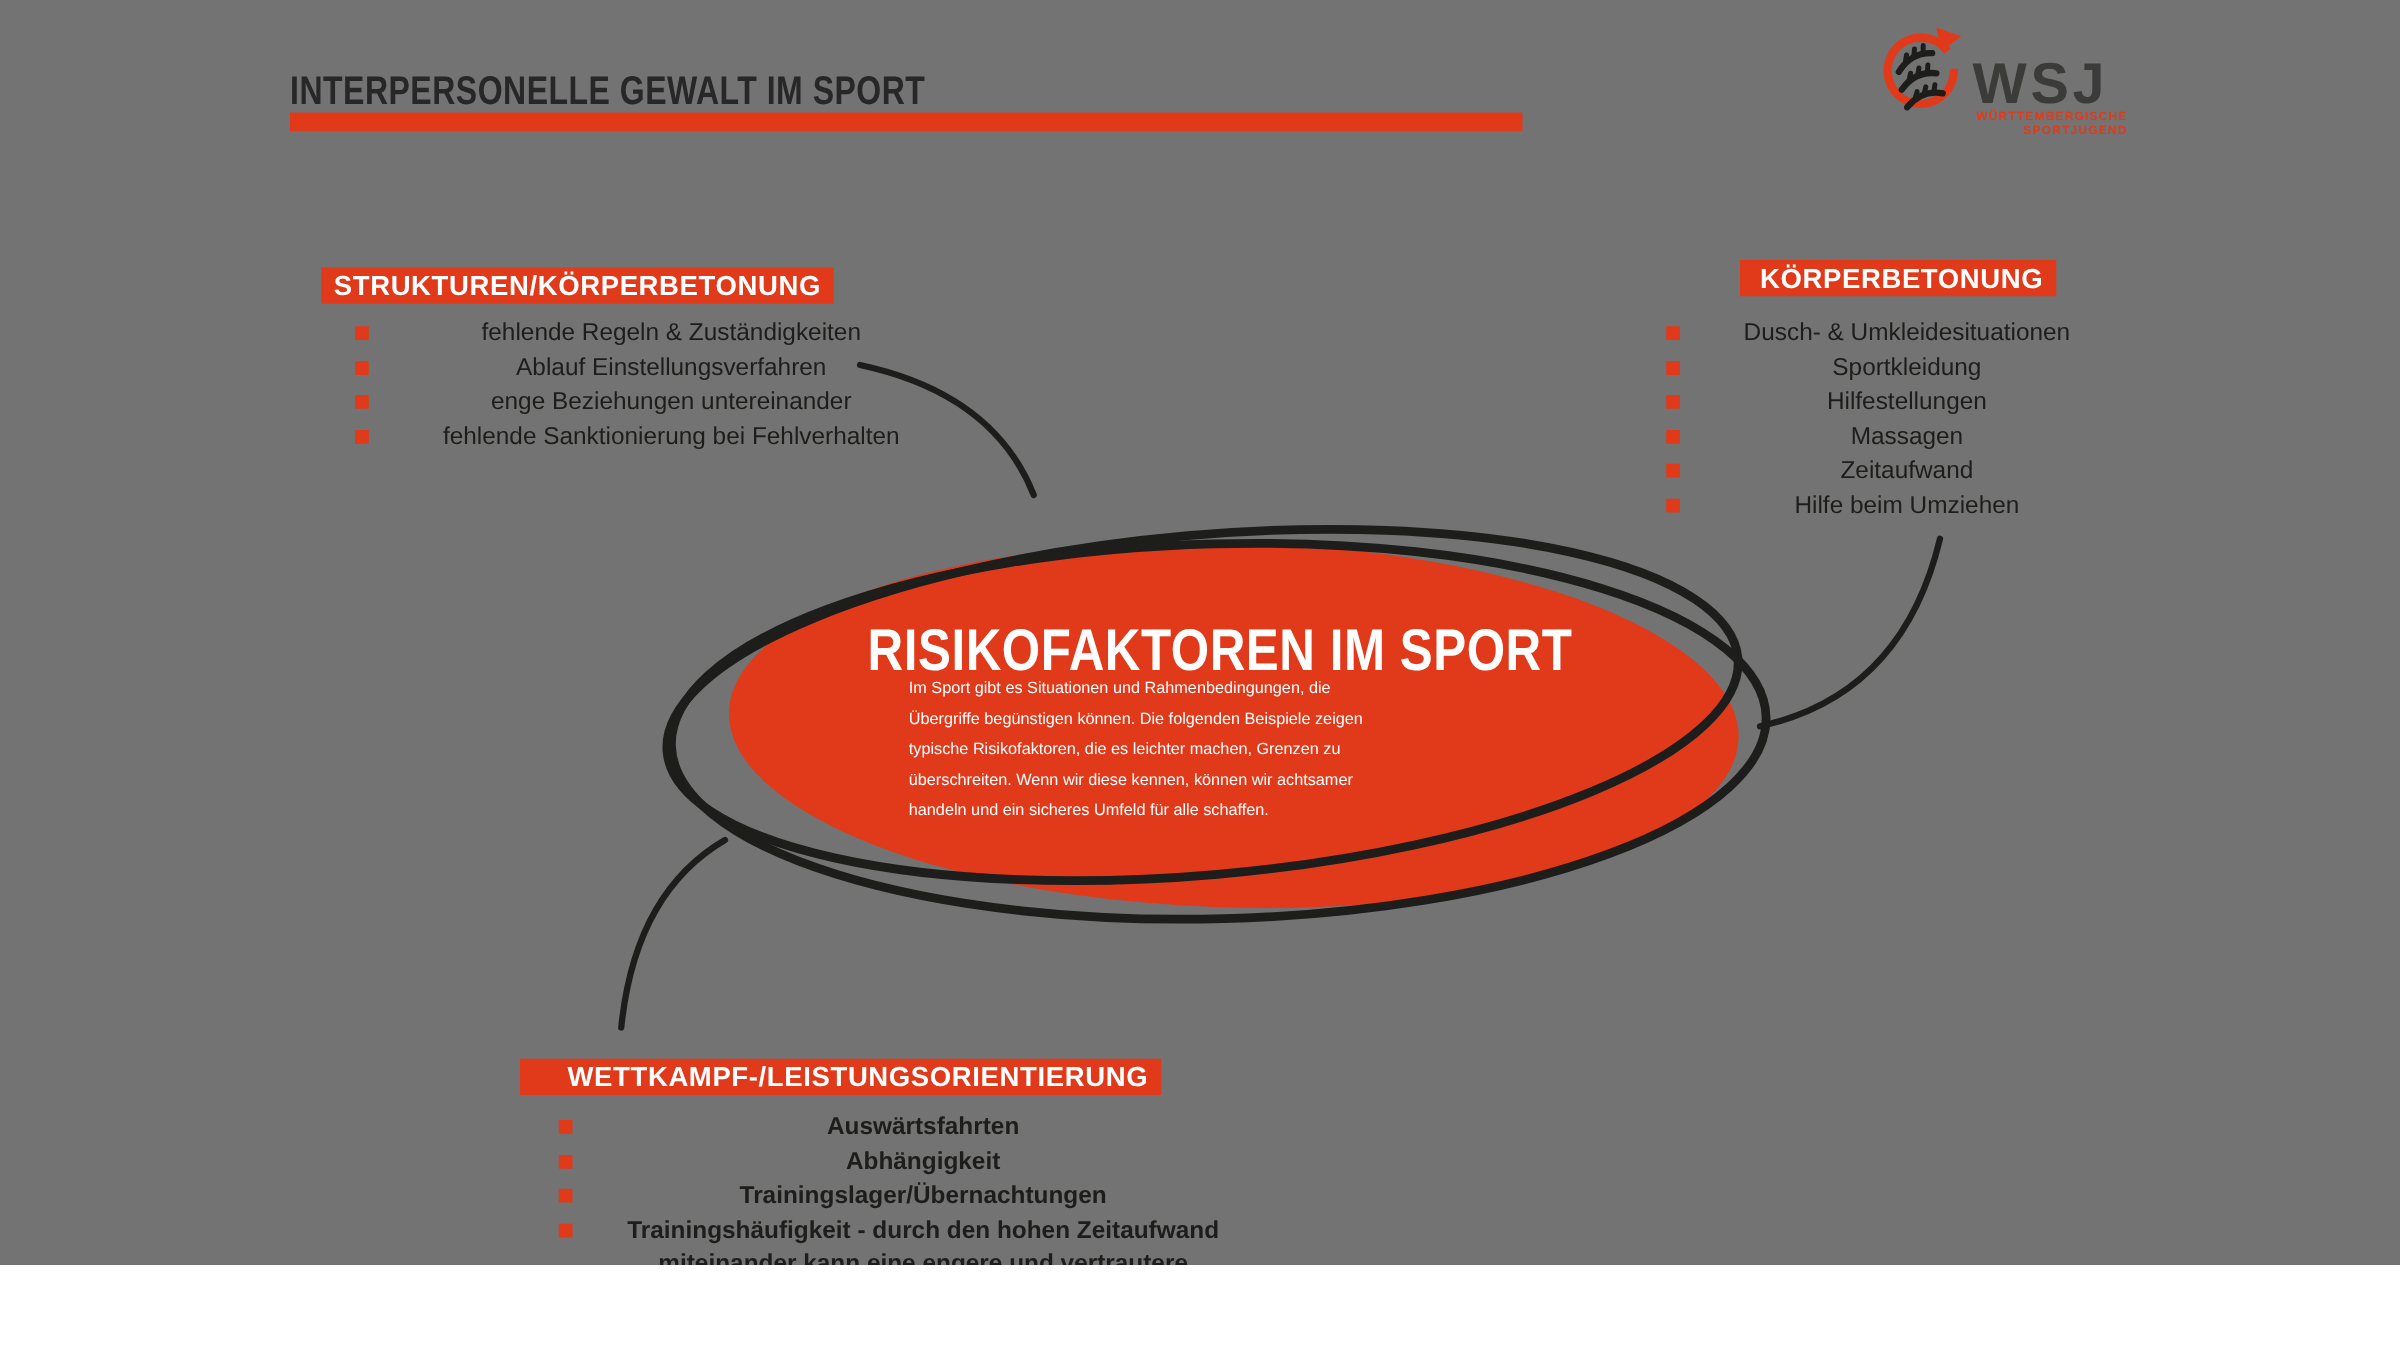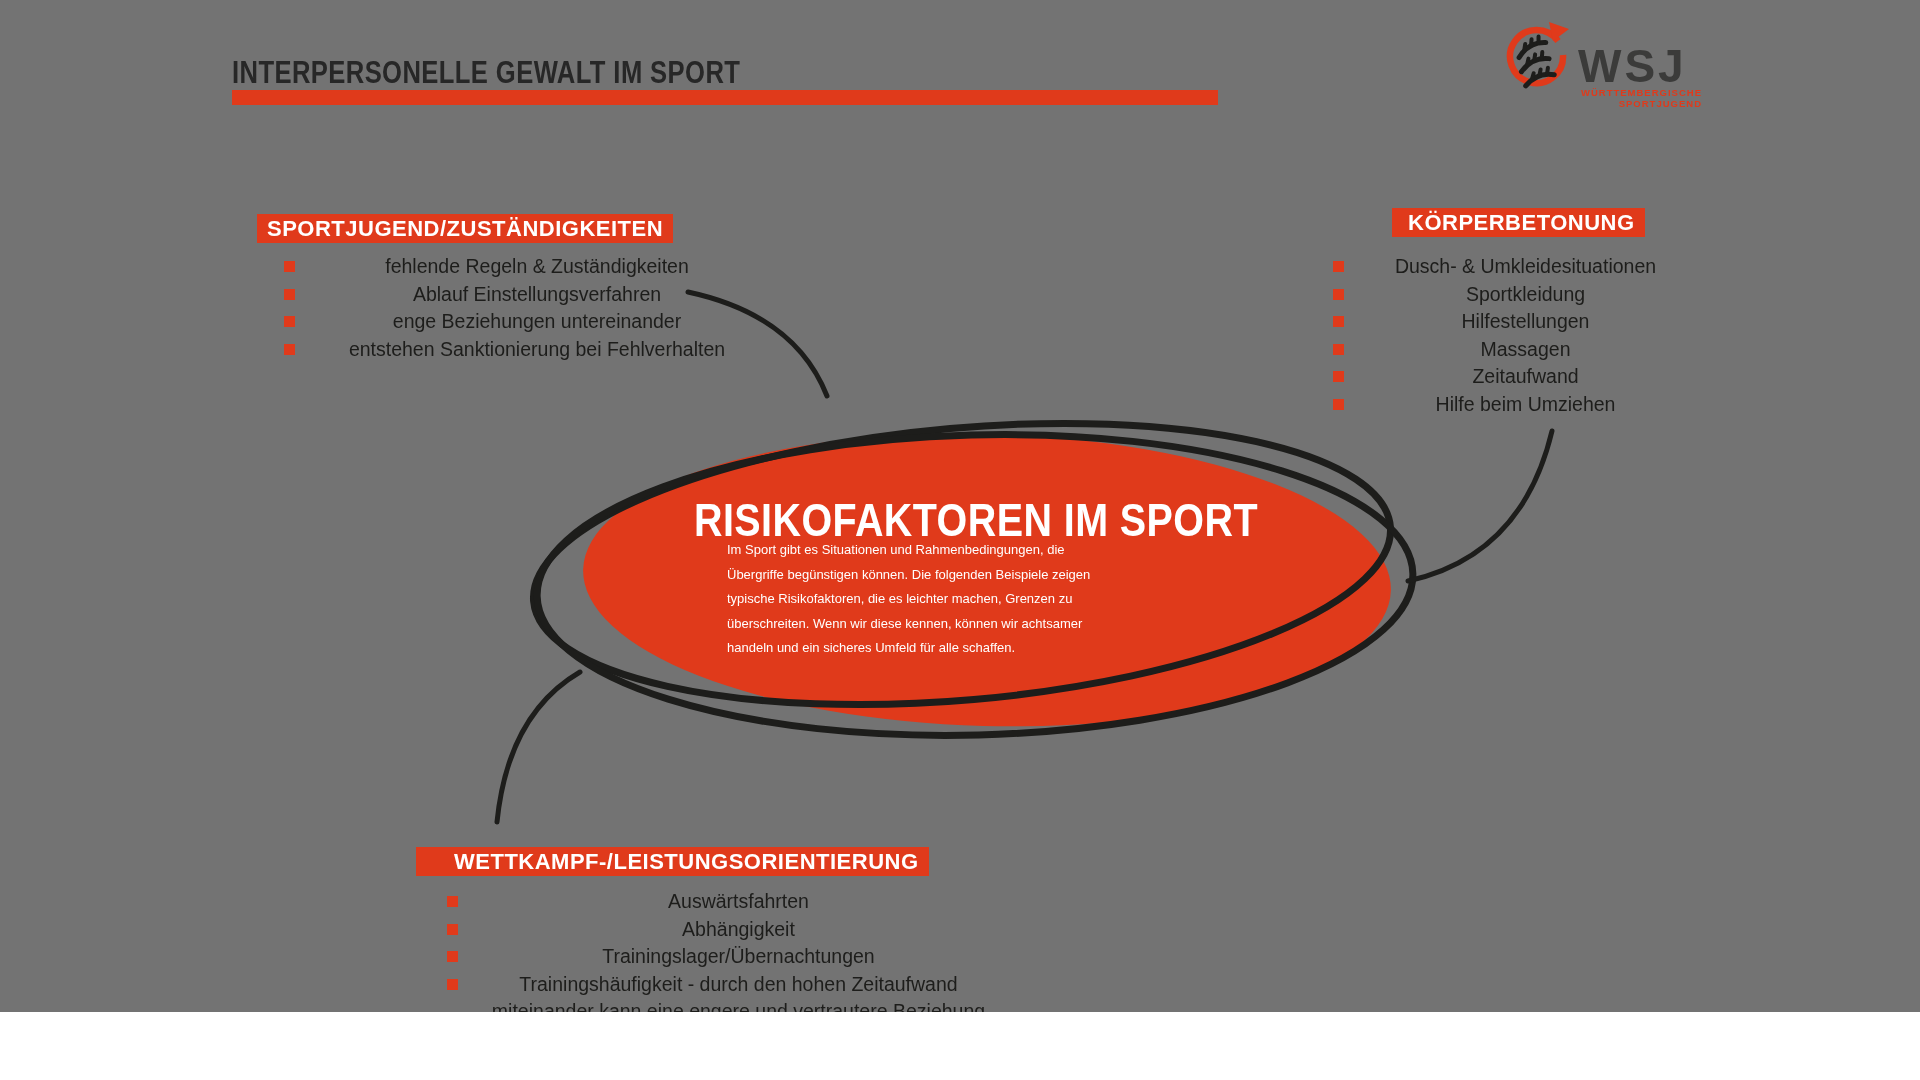--- a/index.html
+++ b/index.html
@@ -45,21 +45,21 @@
   .risk-list li::before{
     content:"";position:absolute;left:0;top:8px;width:11px;height:11px;background:var(--accent);
   }
   #title-strukturen{left:257px;top:214px;}
   #list-strukturen{left:284px;top:253px;width:480px;}
   #title-koerper{left:1392px;top:208px;padding-left:16px;}
   #list-koerper{left:1333px;top:253px;width:360px;padding-left:0;}
   #list-koerper li{padding-left:25px;}
   #title-wettkampf{left:416px;top:847px;padding-left:38px;}
   #list-wettkampf{left:447px;top:888px;width:555px;}
-  #list-wettkampf li{padding-left:28px;}
+  #list-wettkampf li{padding-left:28px;font-weight:bold;}
 </style>
 </head>
 <body>
 
 <div class="canvas">
 
   <svg class="art" width="1920" height="1080" viewBox="0 0 1920 1080">
     <ellipse cx="987" cy="580" rx="404" ry="146" transform="rotate(1.5 987 580)" style="fill:var(--accent)"></ellipse>
     <g fill="none" stroke-linecap="round" style="stroke:var(--ink)">
       <ellipse cx="962" cy="564" rx="430" ry="136" stroke-width="7" transform="rotate(-5 962 564)"></ellipse>
@@ -105,26 +105,26 @@
     <text x="196" y="87" font-size="9.5" font-weight="bold" letter-spacing="1" text-anchor="end" style="fill:var(--accent)">SPORTJUGEND</text>
   </svg>
 
   <div class="center-title">RISIKOFAKTOREN IM SPORT</div>
   <div class="center-desc">Im Sport gibt es Situationen und Rahmenbedingungen, die
 Übergriffe begünstigen können. Die folgenden Beispiele zeigen
 typische Risikofaktoren, die es leichter machen, Grenzen zu
 überschreiten. Wenn wir diese kennen, können wir achtsamer
 handeln und ein sicheres Umfeld für alle schaffen.</div>
 
-  <div class="section-title" id="title-strukturen">SPORTJUGEND/ZUSTÄNDIGKEITEN</div>
+  <div class="section-title" id="title-strukturen">STRUKTUREN/KÖRPERBETONUNG</div>
   <ul class="risk-list" id="list-strukturen">
       <li>fehlende Regeln &amp; Zuständigkeiten</li>
       <li>Ablauf Einstellungsverfahren</li>
       <li>enge Beziehungen untereinander</li>
-      <li>entstehen Sanktionierung bei Fehlverhalten</li>
+      <li>fehlende Sanktionierung bei Fehlverhalten</li>
     </ul>
 
   <div class="section-title" id="title-koerper">KÖRPERBETONUNG</div>
   <ul class="risk-list" id="list-koerper">
       <li>Dusch- &amp; Umkleidesituationen</li>
       <li>Sportkleidung</li>
       <li>Hilfestellungen</li>
       <li>Massagen</li>
       <li>Zeitaufwand</li>
       <li>Hilfe beim Umziehen</li>

